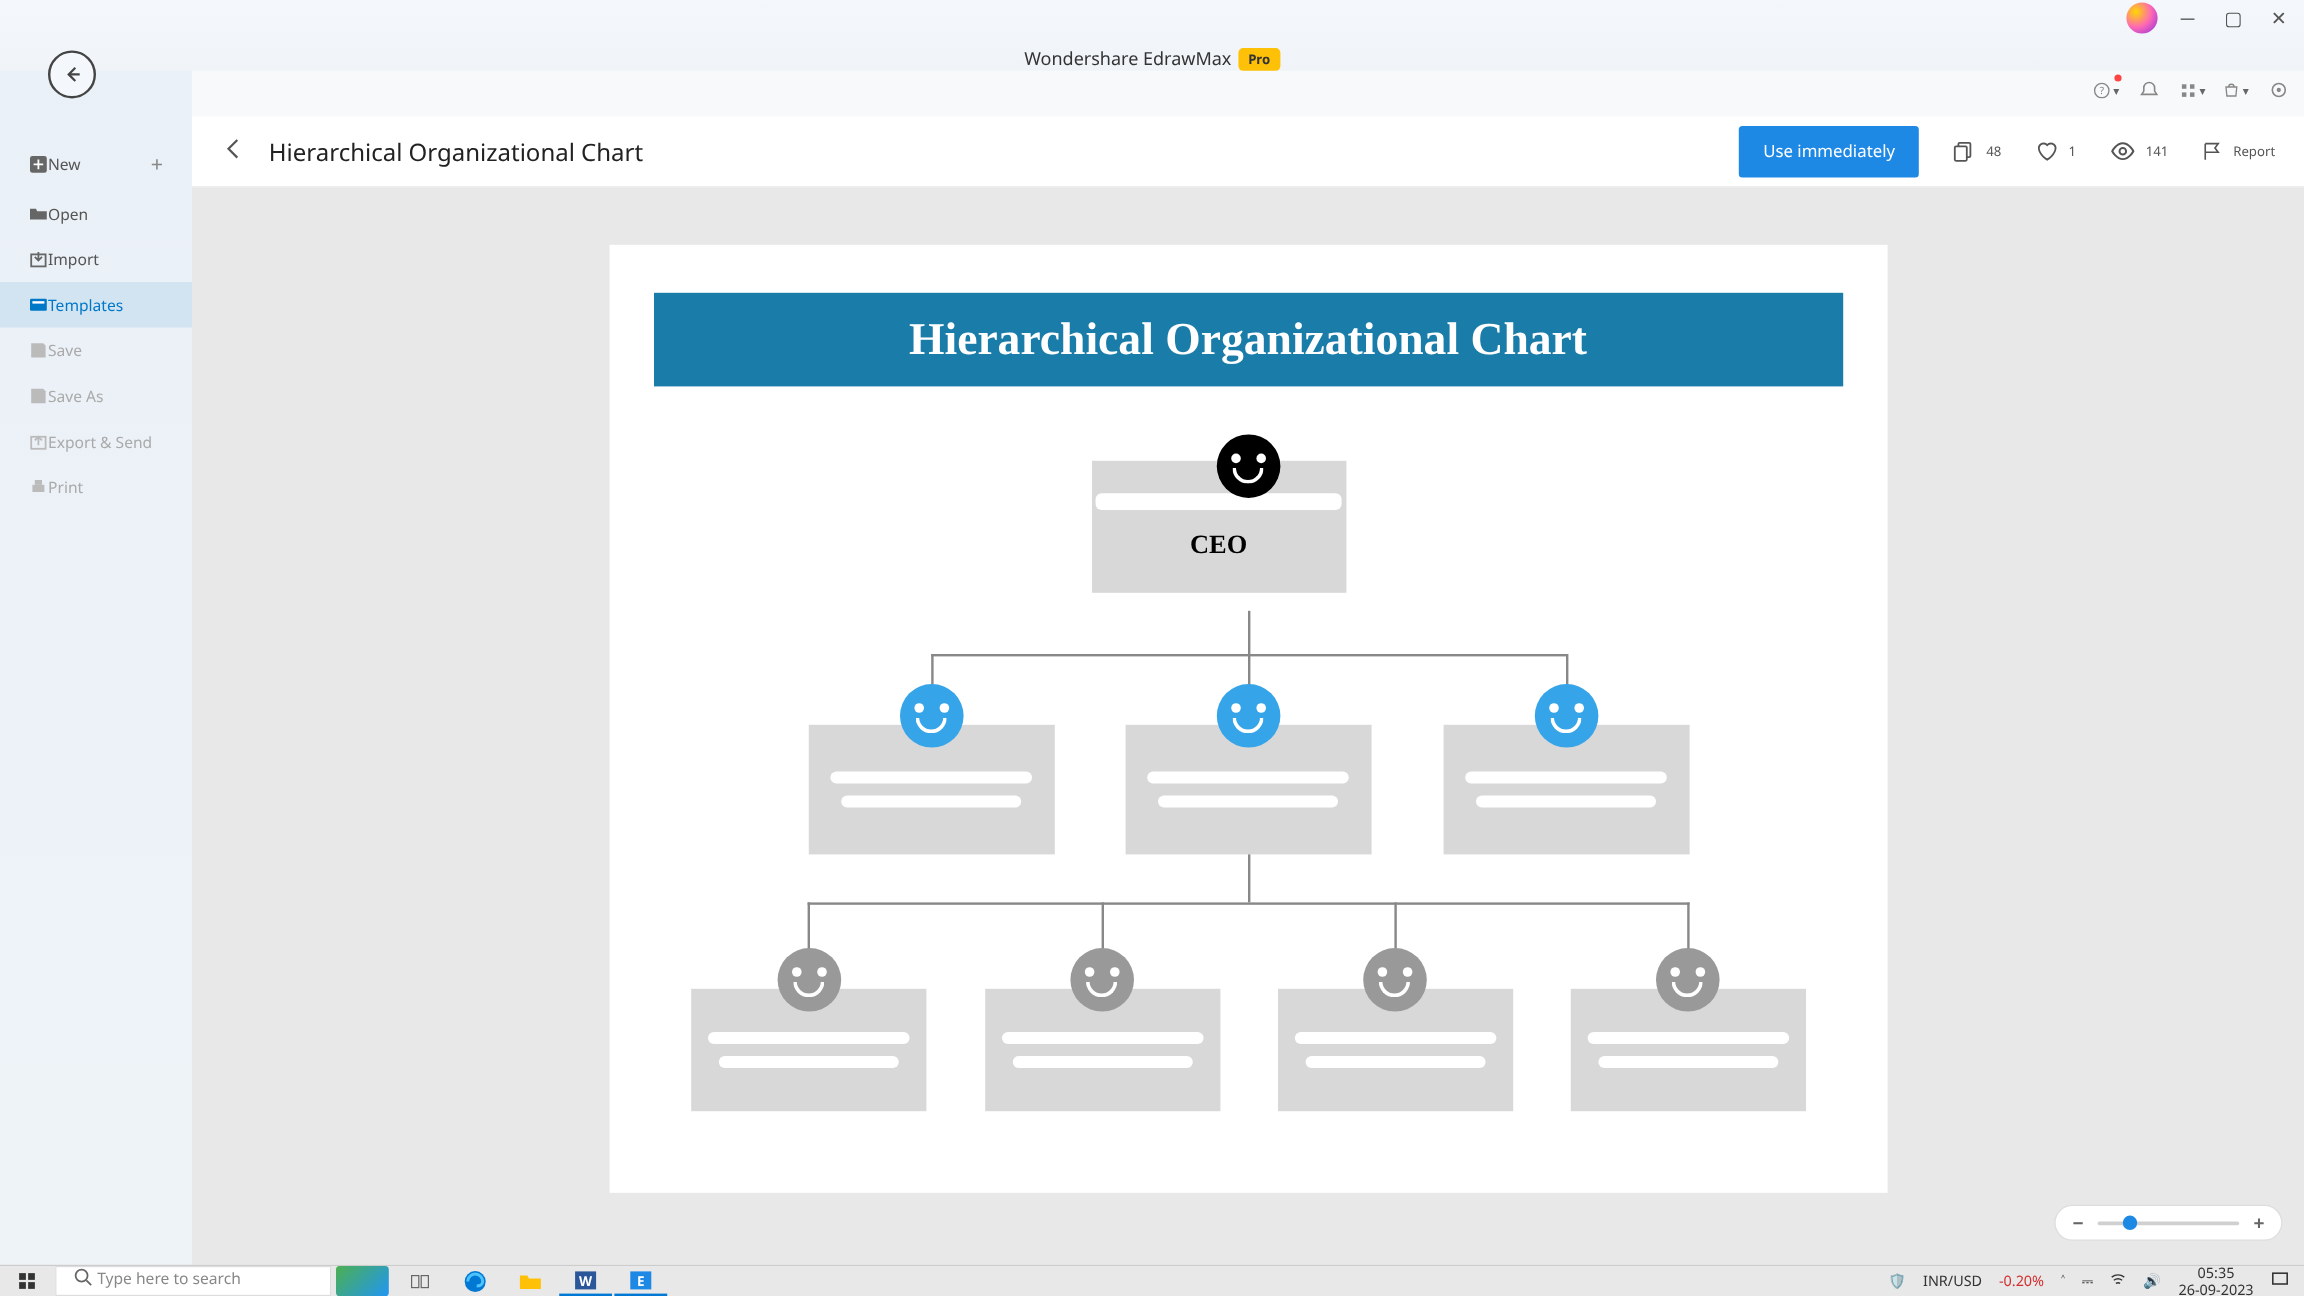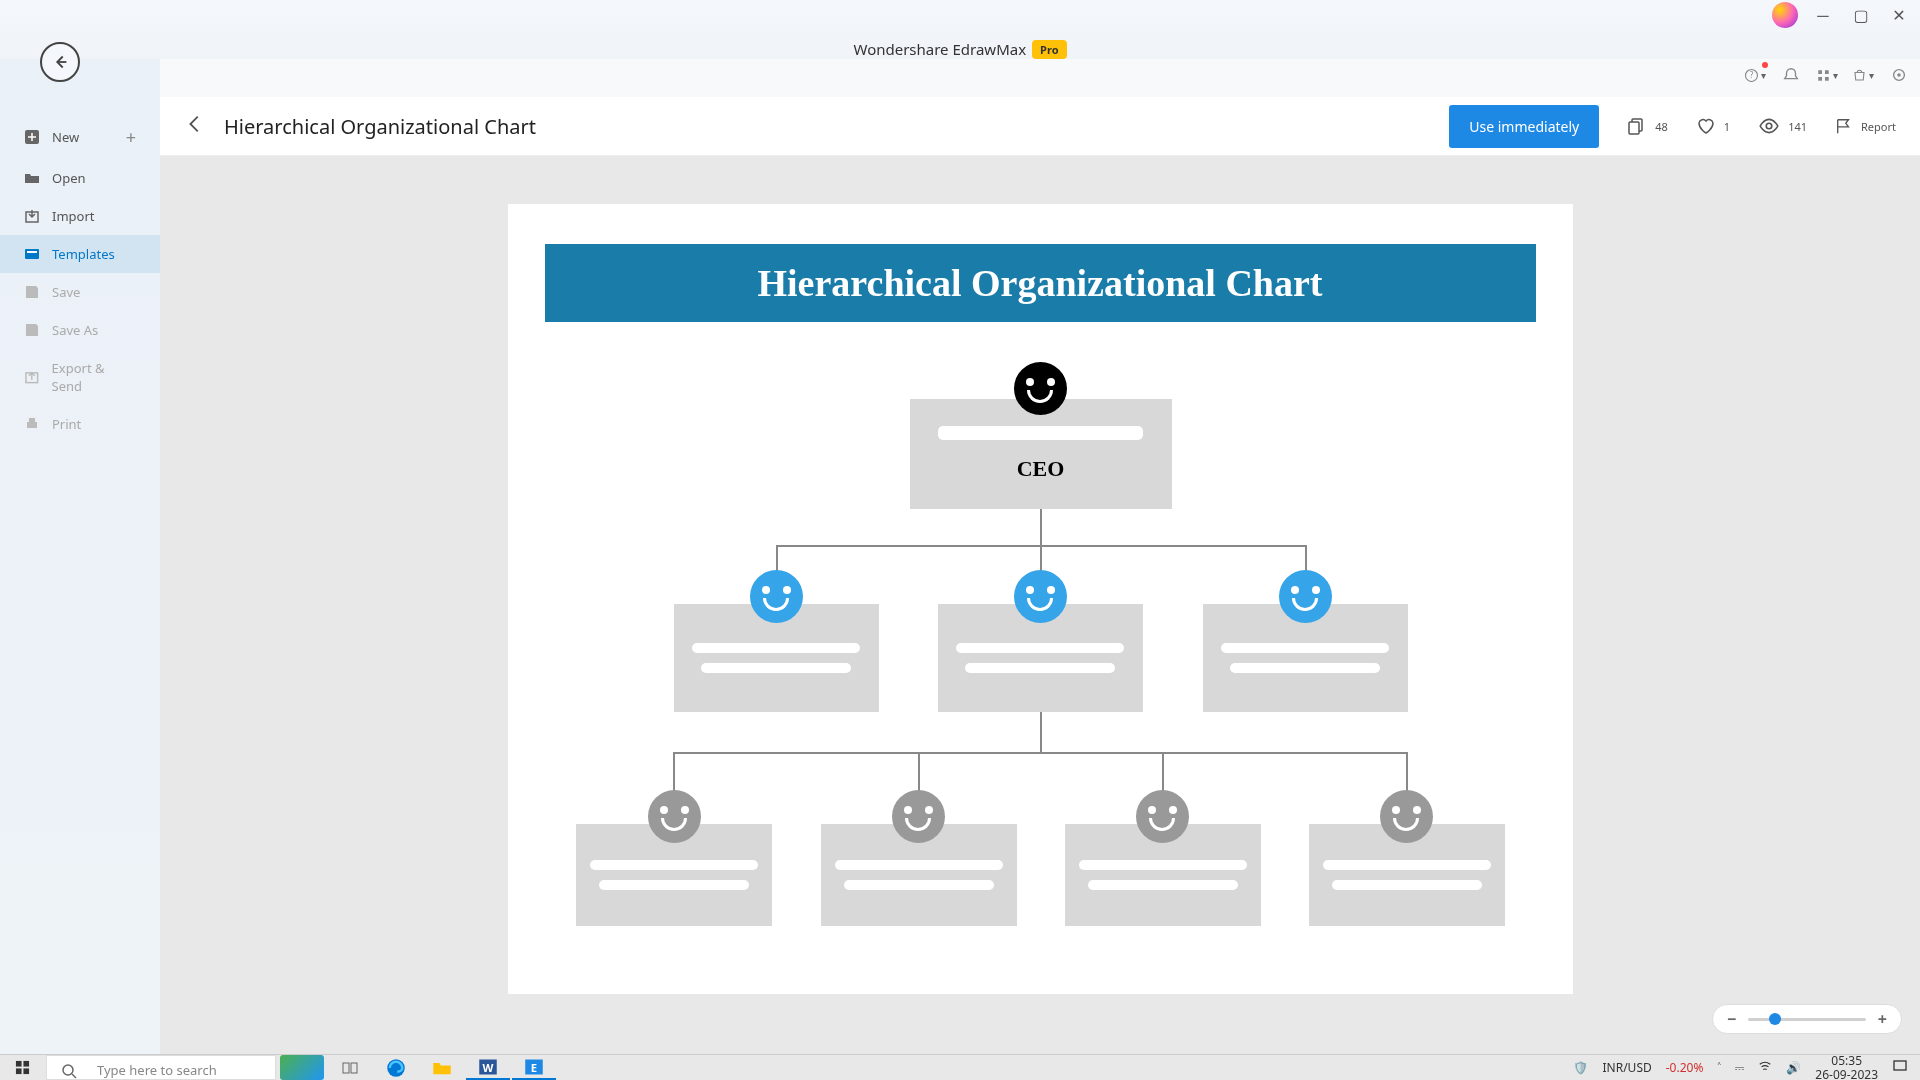--- a/index.html
+++ b/index.html
@@ -8,21 +8,21 @@
 .titlebar-title{font-size:15px;color:#333;font-weight:400}
 .pro-badge{background:#ffc107;color:#333;font-size:11px;font-weight:bold;padding:2px 8px;border-radius:4px;margin-left:6px}
 .titlebar-right{position:absolute;right:8px;top:0;height:30px;display:flex;align-items:center;gap:12px}
 .avatar{width:26px;height:26px;border-radius:50%;background:radial-gradient(circle at 30% 30%,#ffd700,#ff69b4,#8a2be2)}
 .winbtn{width:26px;height:26px;display:flex;align-items:center;justify-content:center;color:#555;cursor:pointer}
 .toolbar-right{position:absolute;right:10px;top:64px;display:flex;align-items:center;gap:14px}
 .tool-icon{width:22px;height:22px;display:flex;align-items:center;justify-content:center;color:#666;position:relative;cursor:pointer}
 .red-dot{position:absolute;top:-2px;right:-2px;width:6px;height:6px;background:#ff4444;border-radius:50%}
 .back-circle{position:absolute;top:42px;left:40px;width:40px;height:40px;border:2px solid #444;border-radius:50%;display:flex;align-items:center;justify-content:center;cursor:pointer;background:#f4f8fc}
 .sidebar{position:absolute;top:0;left:0;width:160px;height:calc(100% - 26px);background:linear-gradient(180deg,rgba(200,220,240,0.3),rgba(200,220,240,0.2));padding-top:115px}
-.sidebar-item{display:flex;align-items:center;gap:12px;padding:10px 24px;font-size:13px;color:#555;cursor:pointer}
+.sidebar-item{display:flex;align-items:center;padding:10px 24px;font-size:13px;color:#555;cursor:pointer}
 .sidebar-item.disabled{color:#aaa}
 .sidebar-item.active{background:rgba(0,120,200,0.1);color:#0078c8}
 .sidebar-item .plus{margin-left:auto;color:#888;font-size:18px}
 .sidebar-bottom{position:absolute;bottom:20px;width:100%}
 .s-icon{width:16px;height:16px;display:inline-block}
 .header{position:absolute;top:97px;left:160px;right:0;height:59px;background:#fff;display:flex;align-items:center;padding:0 24px;gap:18px;border-bottom:1px solid #eee}
 .header-back{color:#666;cursor:pointer}
 .header-title{font-size:20px;color:#222}
 .header-right{margin-left:auto;display:flex;align-items:center;gap:28px}
 .use-btn{background:#1e88e5;color:#fff;border:none;padding:12px 20px;font-size:14px;border-radius:3px;cursor:pointer}
@@ -41,21 +41,21 @@
 .face.blue{background:#35a4e8}
 .face.gray{background:#999}
 .line{position:absolute;background:#888;z-index:1}
 .ceo-label{font-family:'Times New Roman',serif;font-size:22px;font-weight:bold;color:#000;margin-top:6px}
 .zoom{position:absolute;bottom:20px;right:18px;width:190px;height:30px;background:#fff;border-radius:15px;border:1px solid #ddd;display:flex;align-items:center;padding:0 14px;gap:12px}
 .zoom-track{flex:1;height:3px;background:#d0d0d0;position:relative;border-radius:2px}
 .zoom-handle{position:absolute;left:18%;top:-5px;width:12px;height:12px;background:#1e88e5;border-radius:50%}
 .taskbar{position:absolute;bottom:0;left:0;right:0;height:26px;background:#e8e8e8;border-top:1px solid #ccc;display:flex;align-items:center}
 .taskbar-left{display:flex;align-items:center;gap:2px;height:100%}
 .start{width:44px;height:100%;display:flex;align-items:center;justify-content:center;color:#000;cursor:pointer}
-.search-box{display:flex;align-items:flex-end;gap:20px;padding:0 14px;height:100%;width:230px;background:#fff;border:1px solid #ddd;cursor:pointer}
+.search-box{display:flex;align-items:flex-start;gap:4px;padding:0 14px;height:100%;width:230px;background:#fff;border:1px solid #ddd;cursor:pointer}
 .task-icon{width:44px;height:100%;display:flex;align-items:center;justify-content:center;cursor:pointer;position:relative}
 .taskbar-right{margin-left:auto;display:flex;align-items:center;gap:14px;padding-right:12px;font-size:12px;color:#333}
 .tray-time{text-align:center;line-height:1.1}
 </style>
 </head>
 <body>
 
 <div class="sidebar">
   <div class="sidebar-item">
     <span class="s-icon">
@@ -209,21 +209,21 @@
   </div>
 </div>
 
 <div class="canvas-area">
   <div class="canvas">
     <div class="banner">Hierarchical Organizational Chart</div>
 
     <div class="face black" style="top:158px;left:506px">
         <div class="smile"></div>
       </div>
-    <div class="node" style="top:195px;left:402px;width:262px;height:110px">
+    <div class="node" style="top:180px;left:402px;width:212px;height:110px">
       <div class="bar big" style="width:205px"></div>
       <div class="ceo-label">CEO</div>
     </div>
 
     <div class="line" style="top:305px;left:532px;width:2px;height:36px"></div>
     <div class="line" style="top:341px;left:268px;width:530px;height:2px"></div>
     <div class="line" style="top:341px;left:268px;width:2px;height:46px"></div>
     <div class="line" style="top:341px;left:532px;width:2px;height:46px"></div>
     <div class="line" style="top:341px;left:797px;width:2px;height:46px"></div>
 

